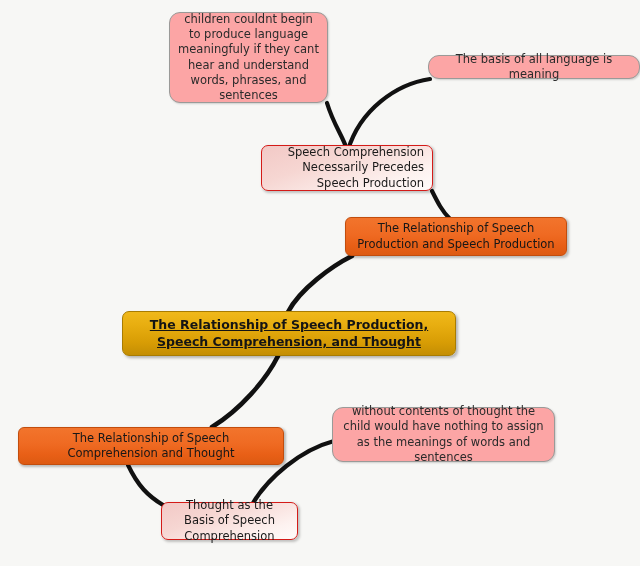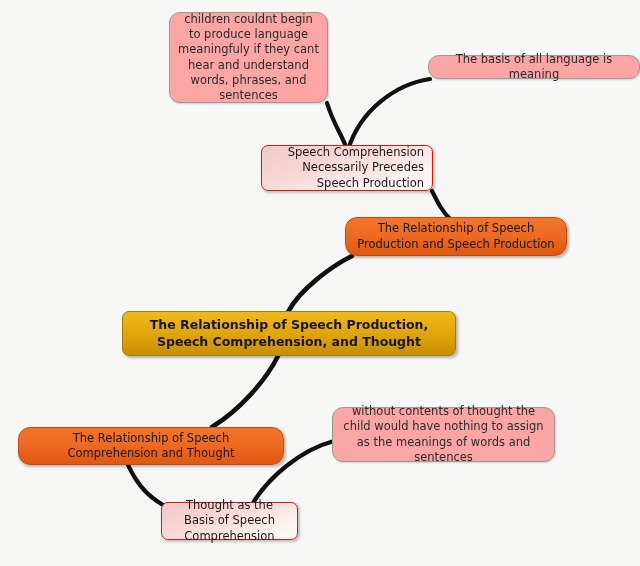--- a/index.html
+++ b/index.html
@@ -54,36 +54,37 @@
     border: 1.5px solid #d41b18;
     border-radius: 7px;
     font-size: 11.5px;
     padding: 5px 8px;
     box-shadow: 1.5px 1.5px 2.5px rgba(0,0,0,0.22);
   }
   
   .orange {
     background: linear-gradient(180deg, #f2742c 0%, #ef6a22 45%, #e85f16 75%, #dd5a12 100%);
     border: 1px solid #c24d0d;
-    border-radius: 12px;
+    border-radius: 6px;
     font-size: 11.5px;
     color: #171717;
     padding: 17px 8px;
     box-shadow: 1.5px 1.5px 2.5px rgba(0,0,0,0.25);
   }
   
   .gold {
     background: linear-gradient(180deg, #f0b81b 0%, #e8ae10 30%, #d89d05 70%, #c48e03 100%);
     border: 1px solid #a87c02;
     border-radius: 7px;
     font-size: 12.5px;
     font-weight: bold;
     color: #141414;
     padding: 5px 10px;
     box-shadow: 2px 2px 3px rgba(0,0,0,0.28);
+    text-decoration: underline;
   }
 </style>
 </head>
 <body>
 
 <div id="canvas">
 
   <svg id="edges" viewBox="0 0 640 566" width="640" height="566" xmlns="http://www.w3.org/2000/svg">
 
     <path d="M 327,103 C 334,126 343,136 347,150" fill="none" stroke="#111111" stroke-width="4.2" stroke-linecap="round"></path>

